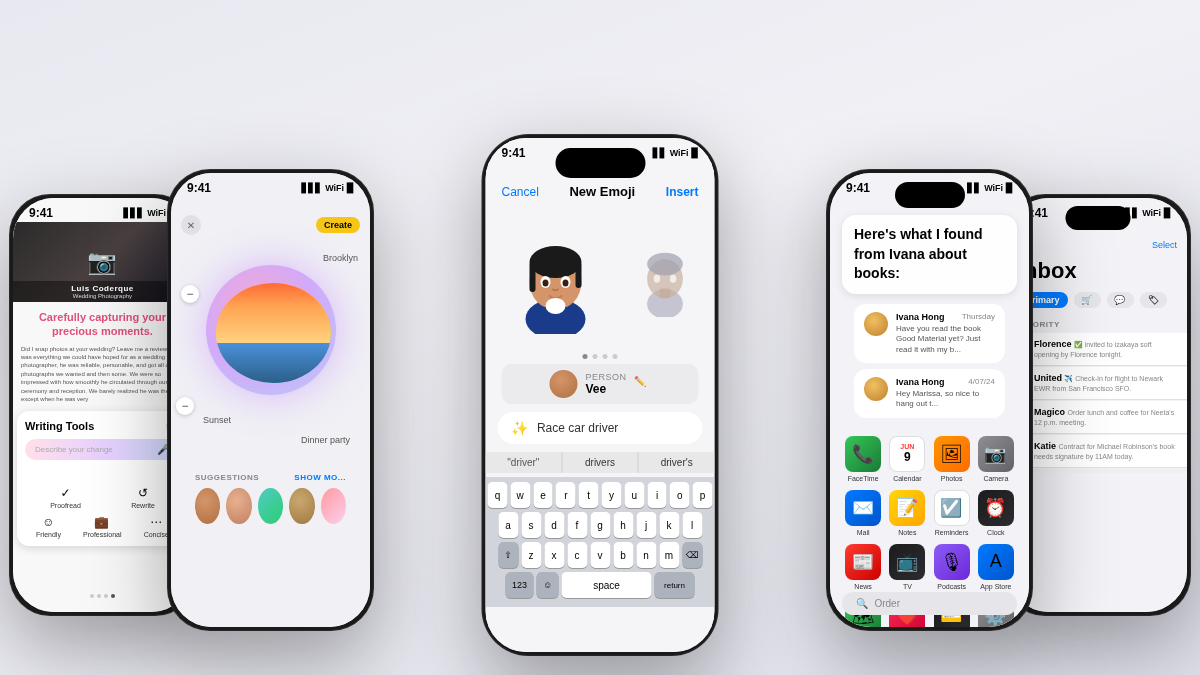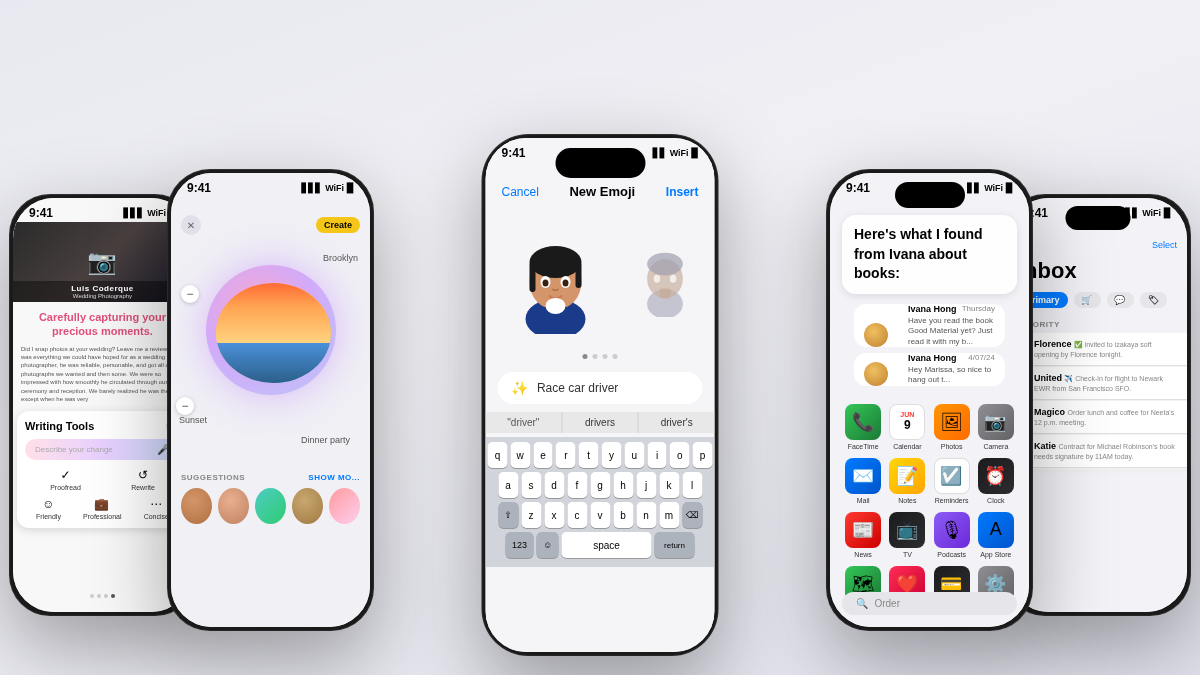--- a/index.html
+++ b/index.html
@@ -157,21 +157,21 @@
       font-size: 8px;
       color: #666;
     }
 
     .p1-wt-input {
       background: linear-gradient(90deg, #ffe0e8, #e8d0ff, #d0e0ff);
       border-radius: 20px;
       padding: 5px 10px;
       font-size: 8px;
       color: #aaa;
-      margin-bottom: 8px;
+      margin-bottom: 26px;
       display: flex;
       align-items: center;
       justify-content: space-between;
     }
 
     .p1-wt-buttons {
       display: flex;
       justify-content: space-around;
       margin-bottom: 6px;
     }
@@ -304,21 +304,21 @@
       position: absolute;
       top: 8px;
       right: 12px;
       font-size: 9px;
       color: #555;
     }
 
     .p2-label-sunset {
       position: absolute;
       bottom: 40px;
-      left: 8px;
+      left: 32px;
       font-size: 9px;
       color: #555;
     }
 
     .p2-label-dinner {
       position: absolute;
       bottom: 20px;
       right: 20px;
       font-size: 9px;
       color: #555;
@@ -350,21 +350,21 @@
       border-radius: 50%;
       display: flex;
       align-items: center;
       justify-content: center;
       font-size: 12px;
       color: #555;
       box-shadow: 0 1px 4px rgba(0,0,0,0.2);
     }
 
     .p2-suggestions {
-      padding: 8px 10px 0;
+      padding: 8px 24px 0;
     }
 
     .p2-suggestions-label {
       font-size: 8px;
       font-weight: 700;
       color: #888;
       letter-spacing: 0.5px;
       margin-bottom: 6px;
       display: flex;
       justify-content: space-between;
@@ -648,24 +648,24 @@
     .p4-messages {
       display: flex;
       flex-direction: column;
       gap: 6px;
       padding: 0 12px;
     }
 
     .p4-message-item {
       background: #fff;
       border-radius: 12px;
-      padding: 0 10px;
-      display: flex;
-      gap: 20px;
-      align-items: flex-end;
+      padding: 8px 10px;
+      display: flex;
+      gap: 8px;
+      align-items: flex-start;
     }
 
     .p4-msg-avatar {
       width: 24px;
       height: 24px;
       border-radius: 50%;
       flex-shrink: 0;
     }
 
     .p4-msg-content {
@@ -1110,20 +1110,28 @@
           </div>
         </div>
 
         <div class="p3-dots-row">
           <div class="p3-dot active"></div>
           <div class="p3-dot"></div>
           <div class="p3-dot"></div>
           <div class="p3-dot"></div>
         </div>
 
+        <div class="p3-person-row">
+          <div class="p3-person-avatar"></div>
+          <div>
+            <div class="p3-person-label">PERSON</div>
+            <div class="p3-person-name">Vee</div>
+          </div>
+          <div class="p3-edit-icon">✏️</div>
+        </div>
 
         <div class="p3-text-input-row">
           <span class="p3-sparkle">✨</span>
           <span class="p3-input-text">Race car driver</span>
         </div>
 
         <div class="p3-suggestions-row">
           <div class="p3-suggestion-item quoted">"driver"</div>
           <div class="p3-suggestion-item">drivers</div>
           <div class="p3-suggestion-item">driver's</div>

